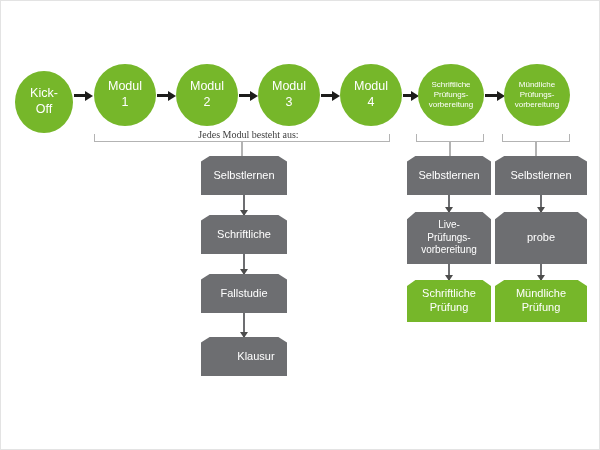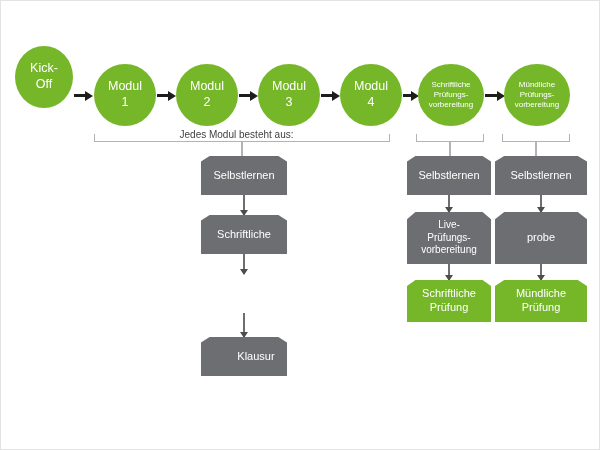--- a/index.html
+++ b/index.html
@@ -114,21 +114,21 @@
     white-space: nowrap;
     text-align: center;
     z-index: 4;
   }
 </style>
 </head>
 <body>
 
 <div id="canvas">
 
-  <div class="circle big" style="left:14px; top:45px; width:58px; height:62px;">
+  <div class="circle big" style="left:14px; top:70px; width:58px; height:62px;">
     <span class="ln">Kick-</span>
     <span class="ln">Off</span>
   </div>
 
   <div class="circle big" style="left:93px; top:63px; width:62px; height:62px;">
     <span class="ln">Modul</span>
     <span class="ln">1</span>
   </div>
 
   <div class="circle big" style="left:175px; top:63px; width:62px; height:62px;">
@@ -160,38 +160,41 @@
 
   <div class="arrow-h" style="left:73px;  top:93px; width:12px;"></div>
   <div class="arrow-h" style="left:156px; top:93px; width:12px;"></div>
   <div class="arrow-h" style="left:238px; top:93px; width:12px;"></div>
   <div class="arrow-h" style="left:320px; top:93px; width:12px;"></div>
   <div class="arrow-h" style="left:402px; top:93px; width:9px;"></div>
   <div class="arrow-h" style="left:484px; top:93px; width:13px;"></div>
 
   <div class="brace" style="left:93px; top:133px; width:296px; height:8px;"></div>
   <div class="brace-stem" style="left:240px; top:141px; height:14px;"></div>
-  <div class="brace-label" style="left:169px; top:128px; width:125px;">Jedes Modul besteht aus:</div>
+  <div class="brace-label" style="left:181px; top:128px; width:125px;font-family:Liberation Serif, serif;">Jedes Modul besteht aus:</div>
 
   <div class="brace" style="left:415px; top:133px; width:68px; height:8px;"></div>
   <div class="brace-stem" style="left:448px; top:141px; height:14px;"></div>
 
   <div class="brace" style="left:501px; top:133px; width:68px; height:8px;"></div>
   <div class="brace-stem" style="left:534px; top:141px; height:14px;"></div>
 
   <div class="box" style="left:200px; top:155px; width:86px; height:39px;">
     <span class="ln">Selbstlernen</span>
   </div>
   <div class="vline arrow" style="left:242px; top:194px; height:20px;"></div>
 
   <div class="box" style="left:200px; top:214px; width:86px; height:39px;">
     <span class="ln">Schriftliche</span>
   </div>
   <div class="vline arrow" style="left:242px; top:253px; height:20px;"></div>
 
+  <div class="box" style="left:200px; top:273px; width:86px; height:39px;">
+    <span class="ln">Fallstudie</span>
+  </div>
   <div class="vline arrow" style="left:242px; top:312px; height:24px;"></div>
 
   <div class="box" style="left:200px; top:336px; width:86px; height:39px;padding-left:24px;">
     <span class="ln">Klausur</span>
   </div>
 
   <div class="box" style="left:406px; top:155px; width:84px; height:39px;">
     <span class="ln">Selbstlernen</span>
   </div>
   <div class="vline arrow" style="left:447px; top:194px; height:17px;"></div>

